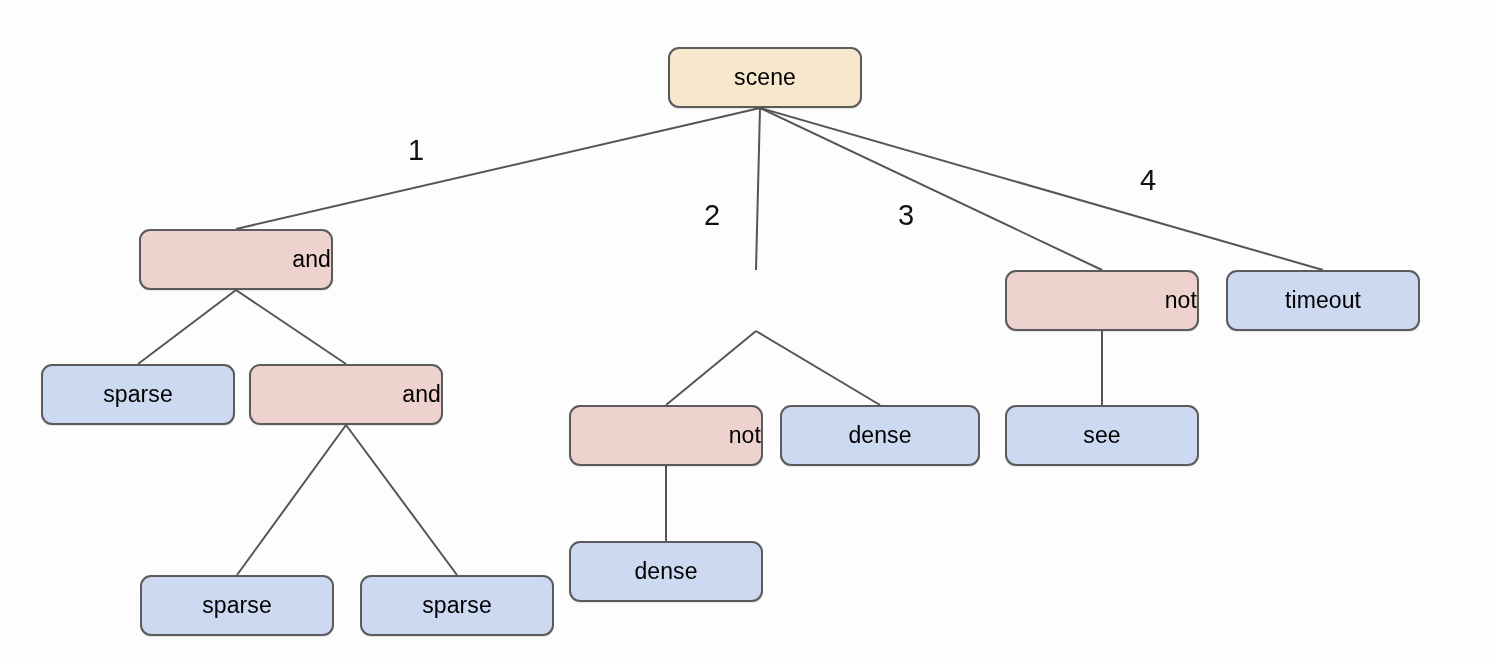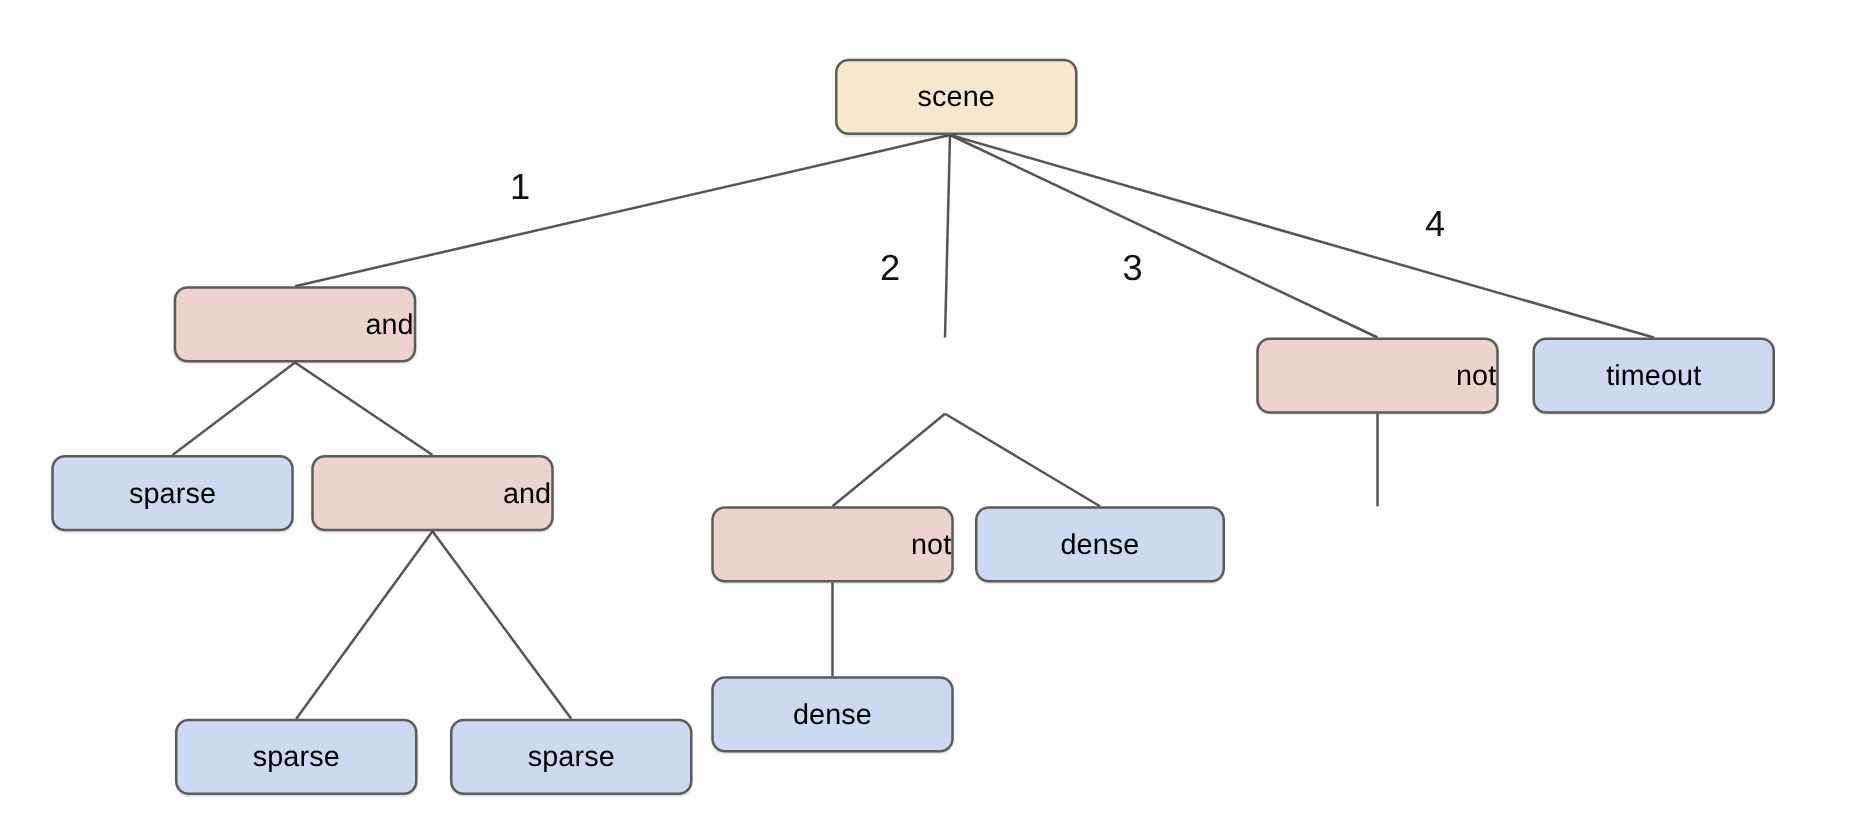--- a/index.html
+++ b/index.html
@@ -70,20 +70,23 @@
     </div>
     <div class="node op" style="left: 249px; top: 364px; width: 194px; height: 61px;">
       <span>and</span>
     </div>
     <div class="node op" style="left: 569px; top: 405px; width: 194px; height: 61px;">
       <span>not</span>
     </div>
     <div class="node leaf" style="left: 780px; top: 405px; width: 200px; height: 61px;">
       <span>dense</span>
     </div>
+    <div class="node leaf" style="left: 1005px; top: 405px; width: 194px; height: 61px;">
+      <span>see</span>
+    </div>
     <div class="node leaf" style="left: 140px; top: 575px; width: 194px; height: 61px;">
       <span>sparse</span>
     </div>
     <div class="node leaf" style="left: 360px; top: 575px; width: 194px; height: 61px;">
       <span>sparse</span>
     </div>
     <div class="node leaf" style="left: 569px; top: 541px; width: 194px; height: 61px;">
       <span>dense</span>
     </div>
     <div class="edge-label" style="left: 408px; top: 136px;">1</div>

